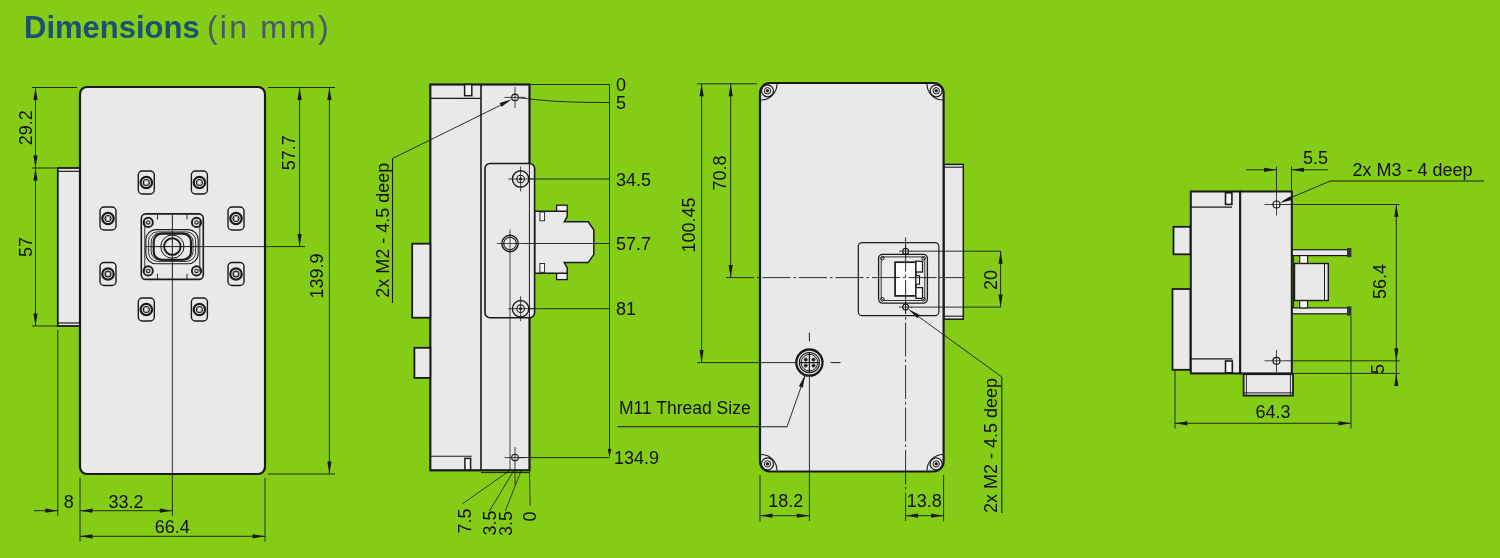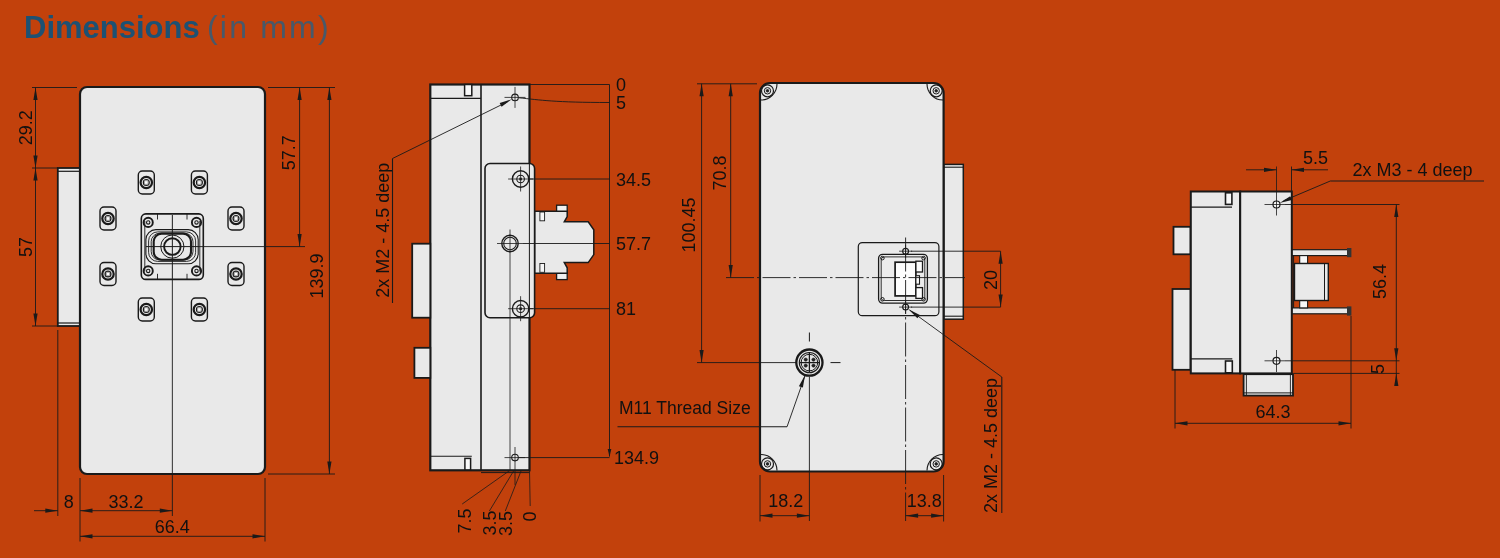--- a/index.html
+++ b/index.html
@@ -1,17 +1,17 @@
 <!DOCTYPE html>
 <html><head>
 <meta charset="utf-8">
 <style>
   html,body { margin:0; padding:0; background:#ffffff; -webkit-font-smoothing: antialiased; }
   text { -webkit-font-smoothing: antialiased; }
-  #page { position:relative; width:1500px; height:558px; background:#c2410c; overflow:hidden; transform: translateZ(0); }
+  #page { position:relative; width:1500px; height:558px; background:#84cc16; overflow:hidden; transform: translateZ(0); }
 </style>
 </head>
 <body>
 <div id="page">
 <svg width="1500" height="558" viewBox="0 0 1500 558">
 <text x="24" y="38" font-family="&quot;Liberation Sans&quot;, sans-serif" font-size="31" font-weight="bold" fill="#1d5173">Dimensions</text>
       <text x="207" y="38" font-family="&quot;Liberation Sans&quot;, sans-serif" font-size="32" font-weight="normal" fill="#47596a" letter-spacing="2.2">(in mm)</text>
 <rect x="57.8" y="168" width="22.2" height="158" fill="#e9e9e9" stroke="#1a1a1a" stroke-width="1.8"></rect>
 <line x1="57.8" y1="171.3" x2="80" y2="171.3" stroke="#1a1a1a" stroke-width="1.2"></line>
 <line x1="57.8" y1="323" x2="80" y2="323" stroke="#1a1a1a" stroke-width="1.2"></line>

